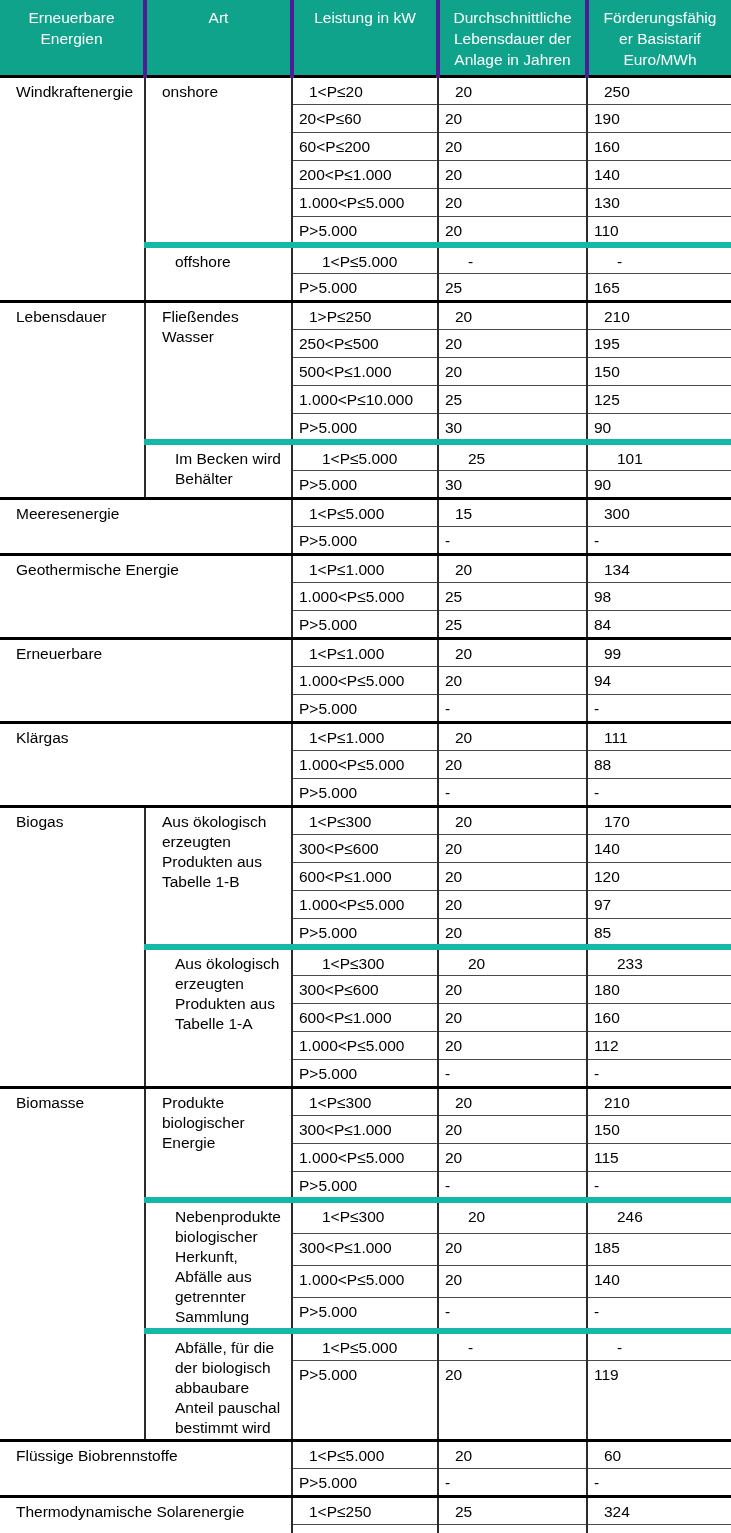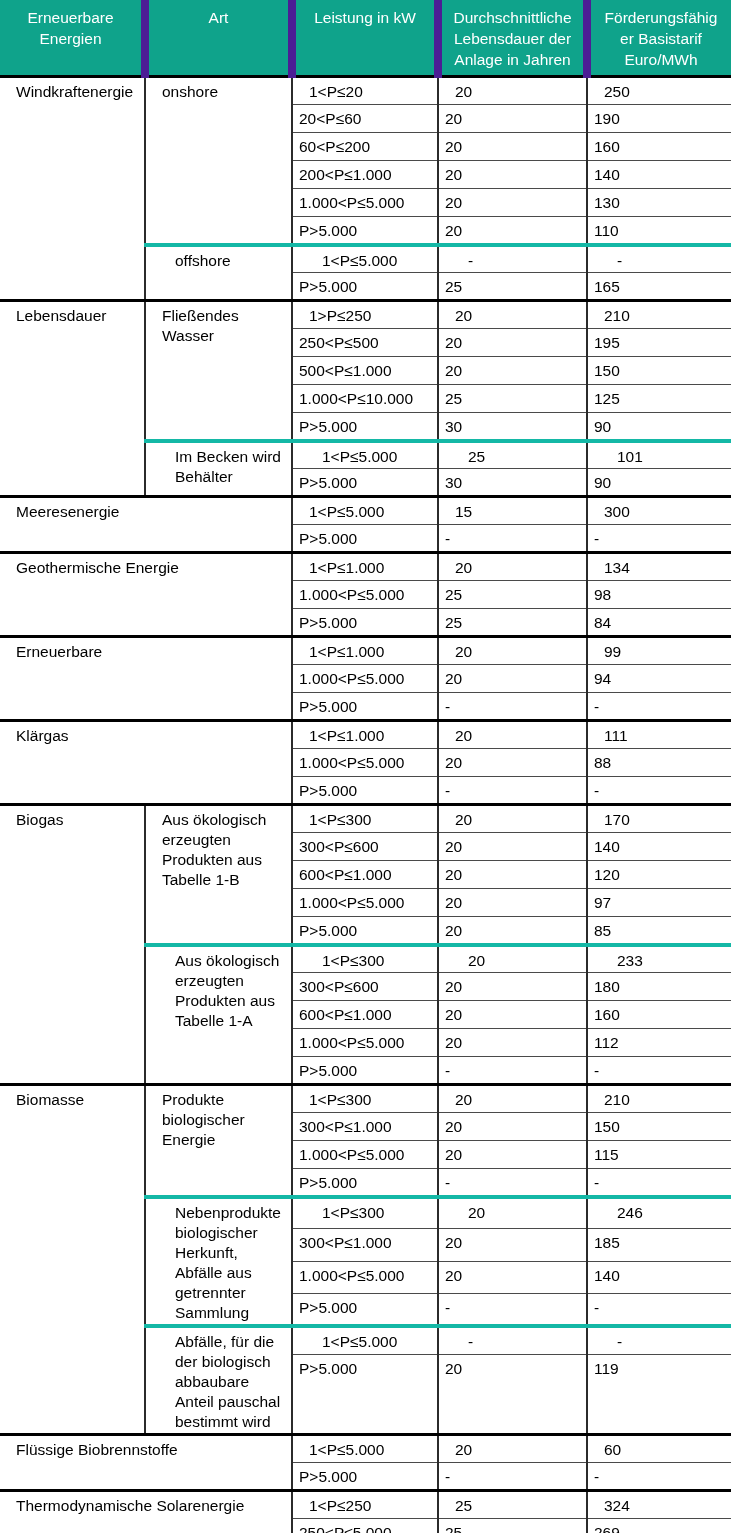--- a/index.html
+++ b/index.html
@@ -3,29 +3,29 @@
 <meta charset="utf-8">
 <style>
   html,body{margin:0;padding:0;background:#ffffff;}
   body{font-family:"Liberation Sans","DejaVu Sans",sans-serif;width:731px;}
   table{border-collapse:collapse;table-layout:fixed;width:731px;border-bottom:2px solid #8a8a8a;}
   th{
     background:#0fa38b;color:#ffffff;font-weight:400;font-size:15.5px;line-height:21px;
     text-align:center;vertical-align:top;padding:7px 3px 5px 3px;white-space:pre-line;
     border-bottom:3px solid #000;height:69px;box-sizing:border-box;
   }
-  th.vb{border-left:8px solid #4c1d95;}
+  th.vb{border-left:4px solid #4c1d95;}
   td{
     font-size:15.5px;line-height:20px;color:#000;vertical-align:top;
     padding:4px 5px 1px 6px;height:28px;box-sizing:border-box;background:#fff;
     overflow:hidden;
   }
   td.vb{border-left:2px solid #2b2b2b;}
   tr.sec-start td{border-top:3px solid #000;padding-left:16px;}
-  tr.grp-start td{border-top:4px solid #14b8a6;padding-left:29px;}
+  tr.grp-start td{border-top:6px solid #14b8a6;padding-left:29px;}
   tr.row td{border-top:1px solid #4a4a4a;}
   tr.tall td{height:77px;}
   .c-energy,.c-art{word-wrap:break-word;}
 </style>
 </head>
 <body>
 
 <table>
   <colgroup>
     <col style="width:145px">

